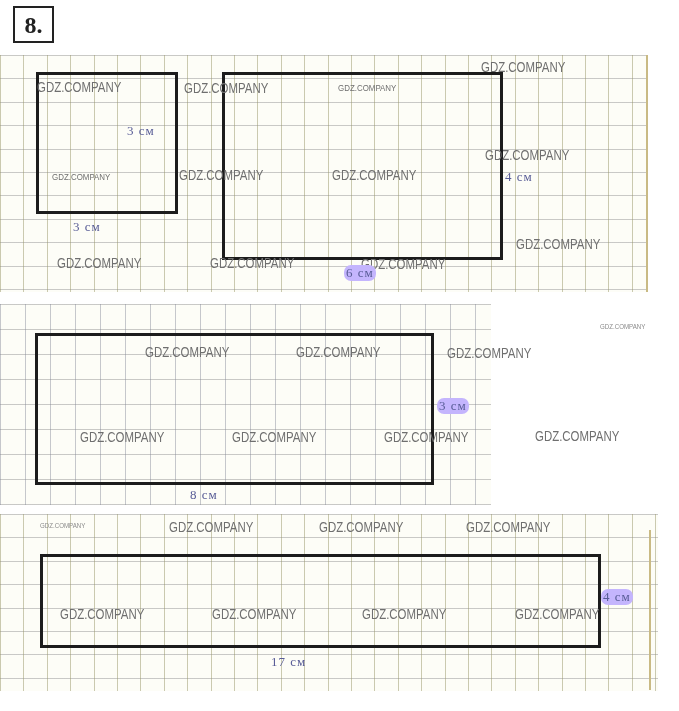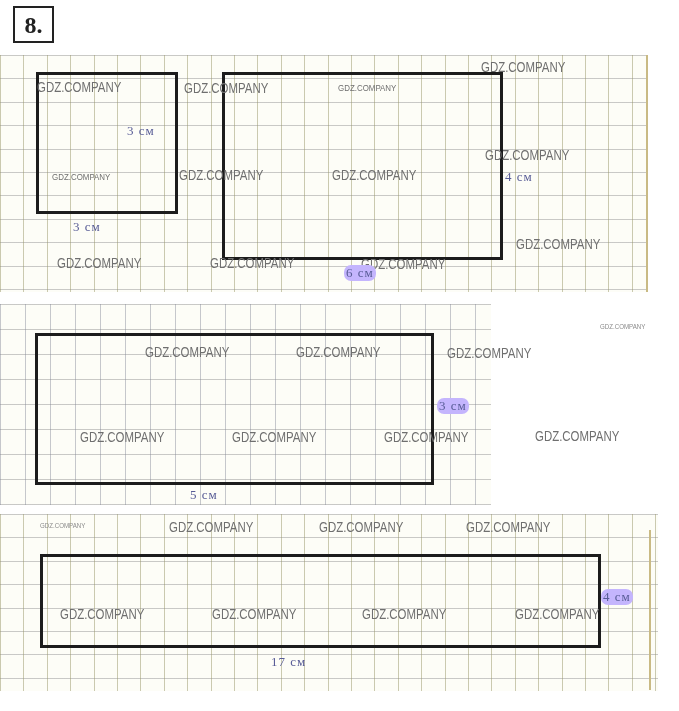--- a/index.html
+++ b/index.html
@@ -134,17 +134,17 @@
   <span class="wm" style="left:60px; top:606px;">GDZ.COMPANY</span>
   <span class="wm" style="left:212px; top:606px;">GDZ.COMPANY</span>
   <span class="wm" style="left:362px; top:606px;">GDZ.COMPANY</span>
   <span class="wm" style="left:515px; top:606px;">GDZ.COMPANY</span>
 
   <span class="dim" style="left:127px; top:123px;">3 см</span>
   <span class="dim" style="left:73px; top:219px;">3 см</span>
   <span class="dim" style="left:505px; top:169px;">4 см</span>
   <span class="dim dim-hl" style="left:344px; top:265px;">6 см</span>
   <span class="dim dim-hl" style="left:437px; top:398px;">3 см</span>
-  <span class="dim" style="left:190px; top:487px;">5 см</span>
+  <span class="dim" style="left:190px; top:487px;">8 см</span>
   <span class="dim dim-hl" style="left:601px; top:589px;">4 см</span>
   <span class="dim" style="left:271px; top:654px;">17 см</span>
 
 </div>
 
 </body></html>

